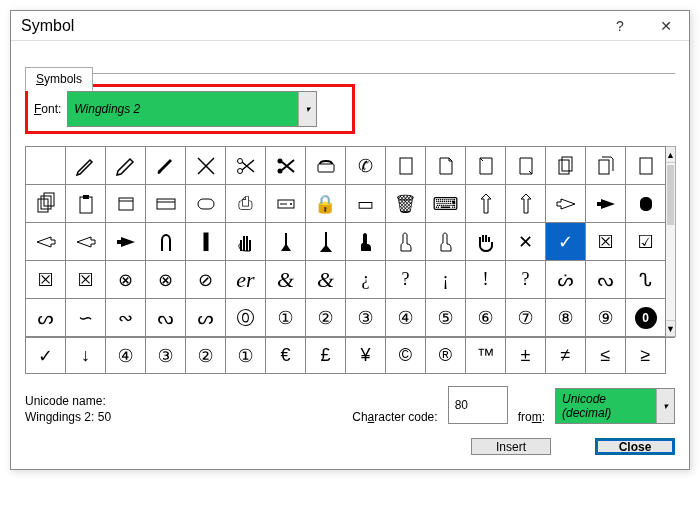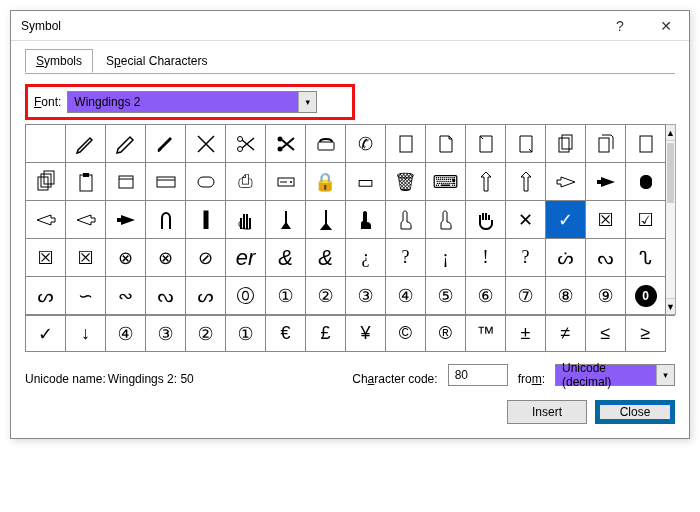--- a/index.html
+++ b/index.html
@@ -1,68 +1,67 @@
 <!DOCTYPE html>
 <html><head>
 <meta charset="utf-8">
 <style>
 * { box-sizing: border-box; margin: 0; padding: 0; font-family: "Segoe UI", Tahoma, sans-serif; font-size: 12px; }
 body { background: #fff; padding: 10px; }
 .dialog { width: 680px; border: 1px solid #888; background: #fff; box-shadow: 2px 2px 8px rgba(0,0,0,0.15); }
 .titlebar { display:flex; align-items:center; height: 30px; border-bottom: 1px solid #ddd; }
-.titlebar .title { flex: 1; padding-left: 10px; font-size: 12px; }
+.titlebar .title { flex: 1; padding-left: 10px; font-size: 16px; }
 .titlebar .btn { width: 46px; height: 30px; display:flex; align-items:center; justify-content:center; font-size: 14px; color:#333; }
 .body { padding: 8px 14px 14px 14px; }
 .tabs { display:flex; }
-.tab { padding: 4px 10px; border: 1px solid transparent; border-bottom:none; margin-right:2px; position:relative; top:0;}
+.tab { padding: 4px 10px; border: 1px solid transparent; border-bottom:none; margin-right:2px; position:relative; top:18px;}
 .tab.active { border-color:#aaa; background:#fff; border-bottom:1px solid #fff;}
 .tab u { text-decoration: underline; }
 .tabline { border-bottom:1px solid #aaa; margin-bottom:10px; }
-.fontrow { display:flex; align-items:center; border:3px solid #e11; padding:4px 6px; margin-bottom:4px; width:330px;}
+.fontrow { display:flex; align-items:center; border:3px solid #e11; padding:4px 6px; margin-bottom:12px; width:330px;}
 .fontrow label { margin-right:6px; }
-.combo { display:flex; align-items:center; border:1px solid #888; background:#8b5cf6; height:22px; }
+.combo { display:flex; align-items:center; border:1px solid #888; background:#22c55e; height:36px;font-style:italic; }
 .combo .val { flex:1; padding:0 6px; }
 .combo .drop { width:18px; height:100%; display:flex;align-items:center;justify-content:center; border-left:1px solid #aaa; background:#e8e8e8; font-size:9px;}
 .fontcombo { width: 250px; }
 .gridwrap { display:flex; }
 .grid { display:grid; grid-template-columns: repeat(16, 40px); grid-auto-rows: 38px; border-top:1px solid #888; border-left:1px solid #888; }
 .cell { border-right:1px solid #888; border-bottom:1px solid #888; display:flex;align-items:center;justify-content:center; font-size:18px; background:#fff; color:#000; position:relative;}
 .cell.sel { background:#0a64c8; color:#fff; }
 .cell svg { width:24px; height:24px; }
 .scroll { width: 14px; border:1px solid #aaa; border-left:none; display:flex; flex-direction:column; }
 .scroll .ar { height:16px; display:flex;align-items:center;justify-content:center; font-size:9px; background:#eee; border-bottom:1px solid #ccc;}
 .scroll .ar.dn{ border-top:1px solid #ccc; border-bottom:none;}
 .scroll .track{ flex:1; background:#f3f3f3; position:relative;}
 .scroll .thumb{ position:absolute; left:1px; right:1px; top:2px; height:60px; background:#cdcdcd;}
 .sec-lbl { margin:10px 0 4px 0; }
 .sec-lbl u { text-decoration:underline;}
 .recent { display:grid; grid-template-columns: repeat(16, 40px); grid-auto-rows: 36px; border-top:1px solid #888; border-left:1px solid #888;}
 .inforow { display:flex; align-items:flex-end; margin-top:12px; gap:10px;}
-.ublock { display:flex; flex-direction:row; gap:2px; }
-.codeinput { border:1px solid #888; height:22px; width:60px; padding:0 6px; }
+.ublock { display:flex; flex-direction:column; gap:2px; }
+.codeinput { border:1px solid #888; height:38px; width:60px; padding:0 6px; }
 .fromcombo { width:120px; }
 .btnrow { display:flex; justify-content:flex-end; gap:8px; margin-top:14px;}
-.wbtn { min-width:80px; height:24px; border:1px solid #888; background:#e6e6e6; display:flex;align-items:center;justify-content:center; padding:0 20px;}
-.wbtn.primary { border:4px solid #0369a1; box-shadow: inset 0 0 0 1px #0a64c8; }
-.cell.big { font-family: Liberation Sans, sans-serif; font-size:22px; font-style:italic;text-align:right;}
+.wbtn { min-width:80px; height:17px; border:1px solid #888; background:#e6e6e6; display:flex;align-items:center;justify-content:center; padding:0 20px;margin-left:36px;}
+.wbtn.primary { border:2px solid #0369a1; box-shadow: inset 0 0 0 1px #0a64c8; font-weight: bold; }
+.cell.big { font-family: Liberation Serif, serif; font-size:22px; font-style:italic;text-align:right;}
 .cell.ser { font-family: Georgia, serif; }
 </style>
 </head>
 <body>
 
 <div class="dialog">
   <div class="titlebar">
     <div class="title">Symbol</div>
     <div class="btn">?</div>
     <div class="btn">✕</div>
   </div>
   <div class="body">
     <div class="tabs">
       <div class="tab active"><u>S</u><span></span>ymbols</div>
-      <div class="tab">S<u>p</u>ecial Characters</div>
     </div>
     <div class="tabline"></div>
 
     <div class="fontrow">
       <label><u>F</u>ont:</label>
       <div class="combo fontcombo">
         <div class="val">Wingdings 2</div>
         <div class="drop">▾</div>
       </div>
     </div>

